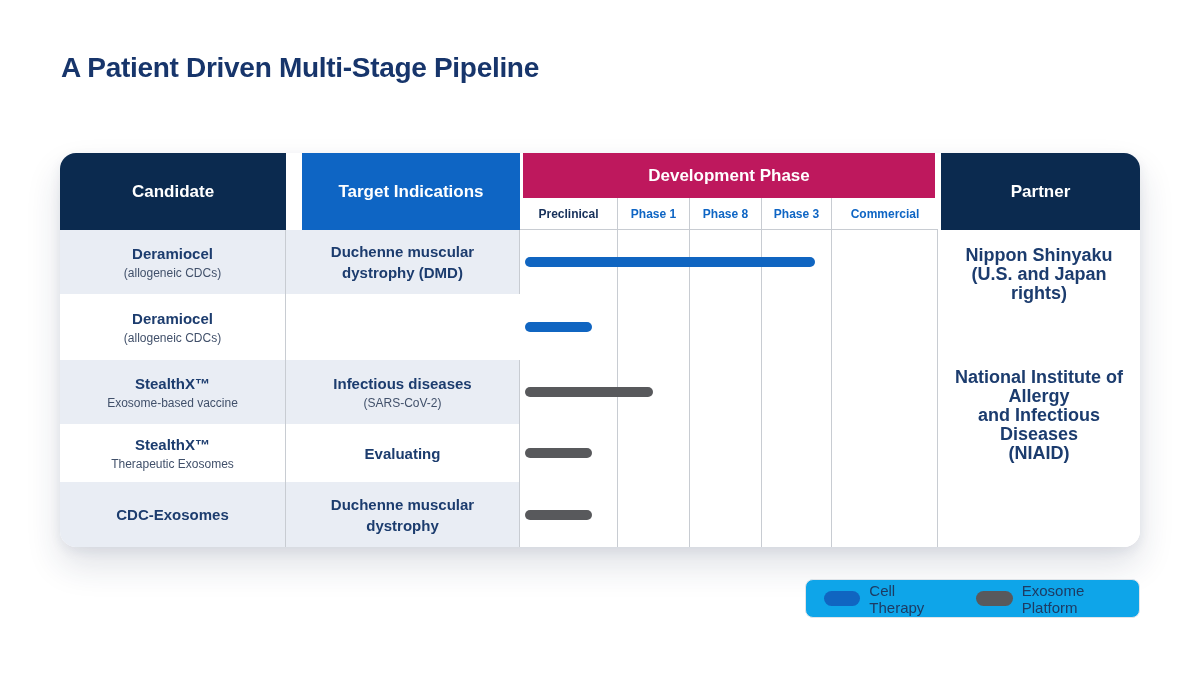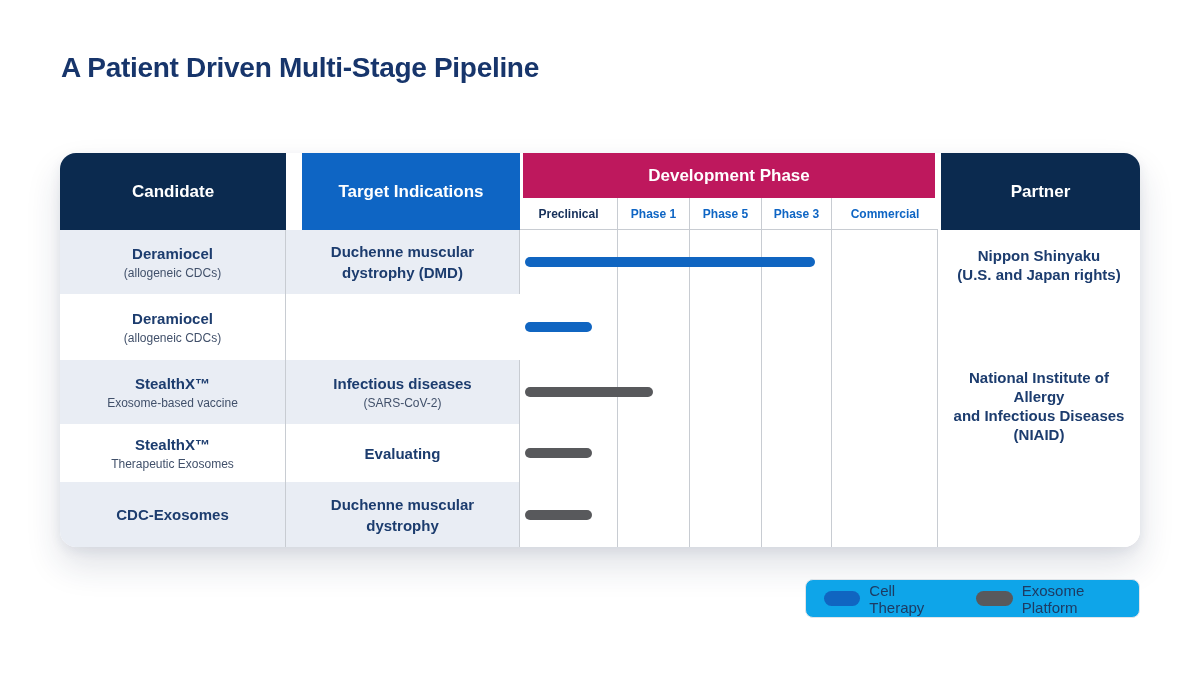--- a/index.html
+++ b/index.html
@@ -48,21 +48,21 @@
   .cand-sub,.ind-sub{font-size:12px;font-weight:400;color:#41506a;line-height:15px;}
   .phase{grid-column:3/8;position:relative;display:grid;grid-template-columns:98px 72px 72px 70px 1fr;background:#fff;}
   .seg{border-right:1px solid #c8ccd2;}
   .seg:last-child{border-right:none;}
   .bar{position:absolute;left:5px;top:50%;transform:translateY(-50%);height:10px;border-radius:6px;}
   .bar-blue{background:#1065c1;}
   .bar-gray{background:#58595c;}
   .partner-col{grid-area:3/8/8/9;position:relative;background:#fff;border-radius:0 0 16px 0;}
   .partner-block{
     position:absolute;left:0;right:0;text-align:center;
-    font-size:15px;font-weight:700;color:#1c3c6e;line-height:19px;padding:0 14px;
+    font-size:18px;font-weight:700;color:#1c3c6e;line-height:19px;padding:0 14px;
   }
   .pb-1{top:16px;}
   .pb-2{top:138px;}
   
   .legend{
     position:absolute;left:805px;top:579px;width:335px;height:39px;
     background:#0ea5e9;border:1px solid #e0e4e9;border-radius:8px;
     display:flex;align-items:center;padding:0 0 0 18px;box-sizing:border-box;gap:26px;
   }
   .legend-item{display:flex;align-items:center;gap:9px;}
@@ -78,21 +78,21 @@
 
 <div class="tbl">
 
   <div class="cell hdr hdr-candidate">Candidate</div>
   <div class="cell hdr hdr-target">Target Indications</div>
   <div class="cell hdr hdr-dev">Development Phase</div>
   <div class="cell hdr hdr-partner">Partner</div>
 
   <div class="cell sub sub-dark sc3">Preclinical</div>
   <div class="cell sub sub-blue sc4">Phase 1</div>
-  <div class="cell sub sub-blue sc5">Phase 5</div>
+  <div class="cell sub sub-blue sc5">Phase 8</div>
   <div class="cell sub sub-blue sc6">Phase 3</div>
   <div class="cell sub sub-blue sc7">Commercial</div>
 
   <div class="cell cand stripe gr3">
     <div class="cand-name">Deramiocel</div>
     <div class="cand-sub">(allogeneic CDCs)</div>
   </div>
   <div class="cell tgt stripe gr3">
     <div class="ind-name">Duchenne muscular dystrophy (DMD)</div>
   </div>

